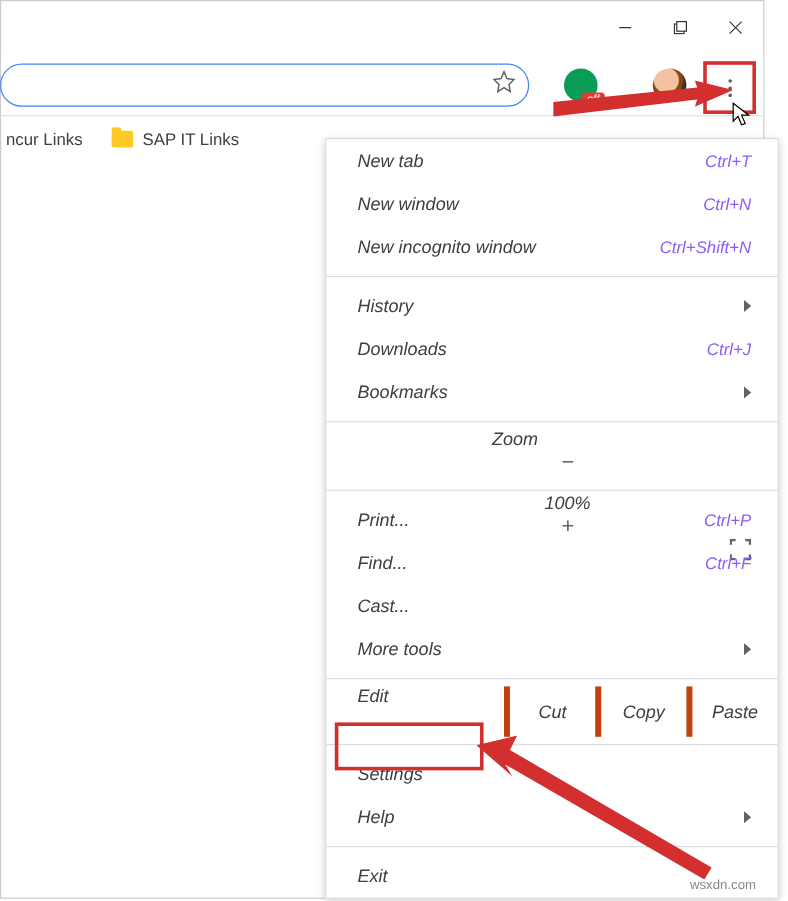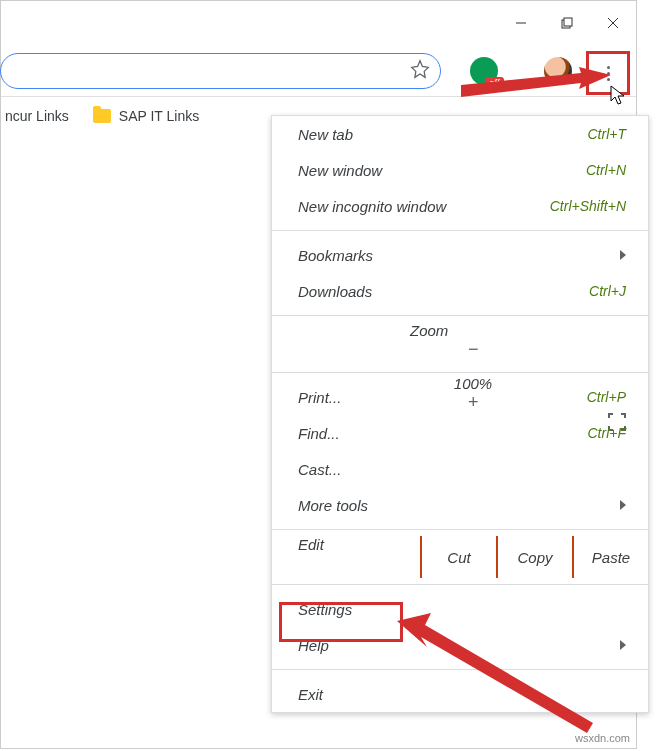--- a/index.html
+++ b/index.html
@@ -152,21 +152,21 @@
       font-style: italic;
     }
     .menu-item {
       display: flex;
       justify-content: space-between;
       align-items: center;
       height: 36px;
       padding: 0 22px 0 26px;
     }
     .menu-sep { height: 1px; background: #dadce0; margin: 6px 0; }
-    .shortcut { color: #4d7c0f; font-size: 14px; }
+    .shortcut { color: #8b5cf6; font-size: 14px; }
     .submenu-arrow {
       width: 0; height: 0;
       border-left: 6px solid #5f6368;
       border-top: 5px solid transparent;
       border-bottom: 5px solid transparent;
     }
     .zoom-row {
       display: flex;
       align-items: center;
       height: 44px;
@@ -180,21 +180,21 @@
     .edit-row {
       display: flex;
       align-items: flex-start;
       height: 42px;
       padding-left: 26px;
     }
     .edit-label { flex: 0 0 122px; }
     .edit-cell {
       flex: 1;
       text-align: center;
-      border-left: 2px solid #c2410c;
+      border-left: 5px solid #c2410c;
       height: 100%;
       display: flex;
       align-items: center;
       justify-content: center;
     }
     .settings-highlight {
       position: absolute;
       left: 278px;
       top: 601px;
       width: 124px;
@@ -281,26 +281,30 @@
     <div class="menu-item">
       <span>New window</span>
       <span class="shortcut">Ctrl+N</span>
     </div>
     <div class="menu-item">
       <span>New incognito window</span>
       <span class="shortcut">Ctrl+Shift+N</span>
     </div>
     <div class="menu-sep"></div>
     <div class="menu-item">
+      <span>History</span>
+      <span class="submenu-arrow"></span>
+    </div>
+    <div class="menu-item">
+      <span>Downloads</span>
+      <span class="shortcut">Ctrl+J</span>
+    </div>
+    <div class="menu-item">
       <span>Bookmarks</span>
       <span class="submenu-arrow"></span>
-    </div>
-    <div class="menu-item">
-      <span>Downloads</span>
-      <span class="shortcut">Ctrl+J</span>
     </div>
     <div class="menu-sep"></div>
     <div class="zoom-row">
       <span class="zoom-label">Zoom</span>
       <span class="zoom-btn">−</span>
       <span class="zoom-pct">100%</span>
       <span class="zoom-btn">+</span>
       <span class="fs-icon">
         <svg width="18" height="18" viewBox="0 0 18 18">
             <path fill="none" stroke="#5f6368" stroke-width="2" d="M1 5V1h4 M13 1h4v4 M17 13v4h-4 M5 17H1v-4"></path>

